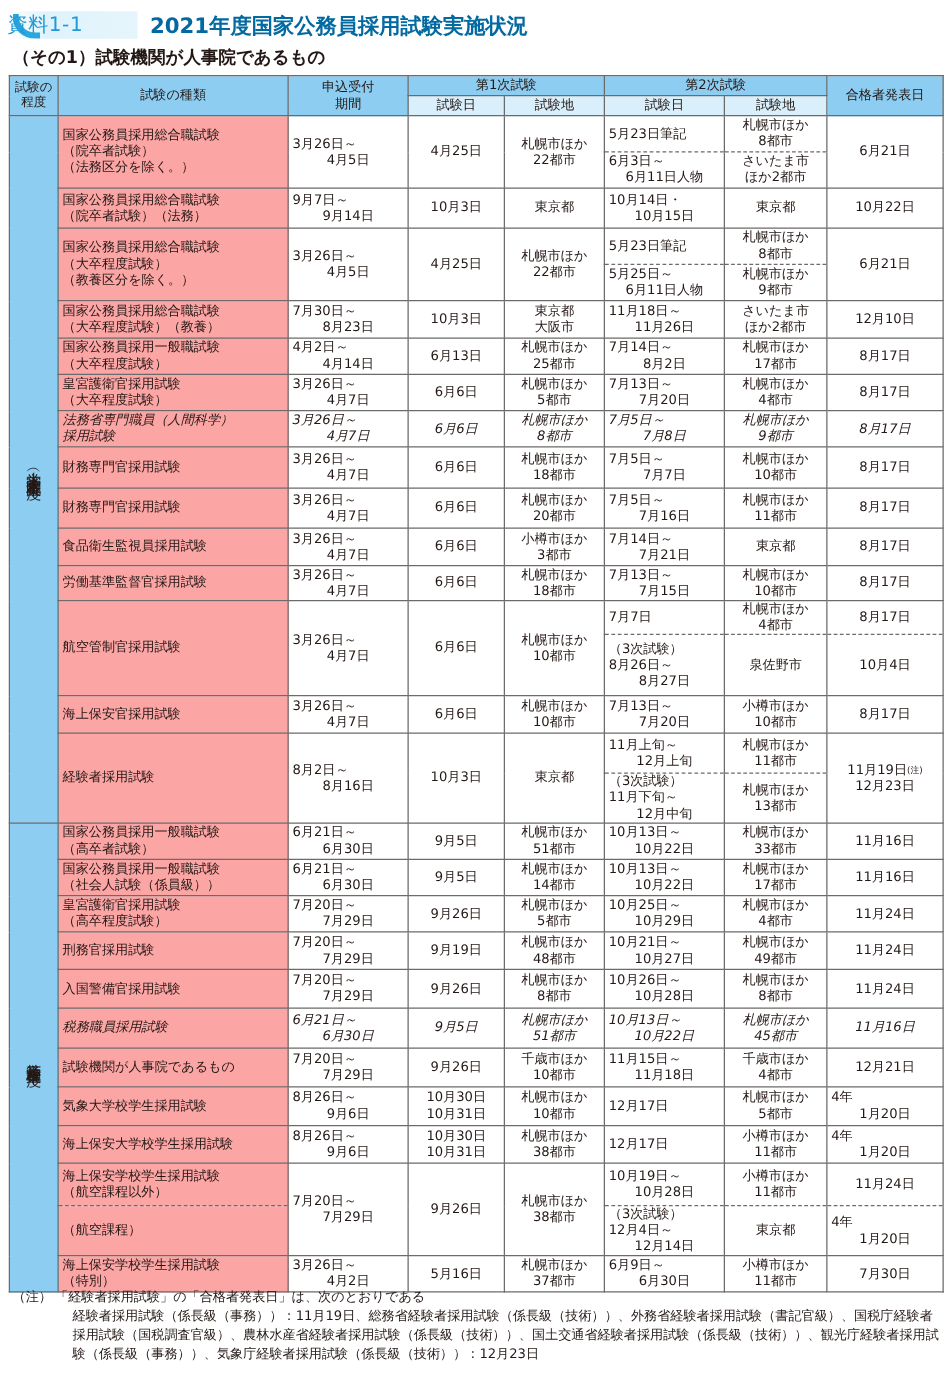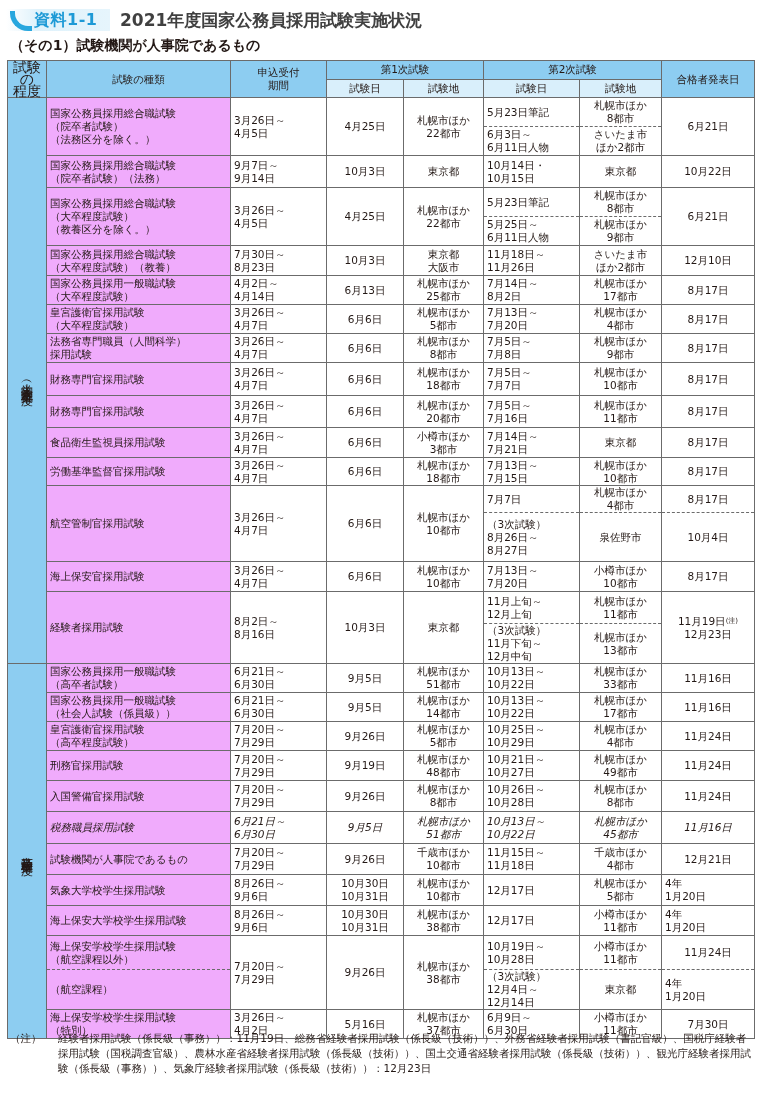--- a/index.html
+++ b/index.html
@@ -5,37 +5,37 @@
   html, body { margin:0; padding:0; background:#ffffff; }
   body { width:760px; height:1100px; position:relative; overflow:hidden;
          font-family:"DejaVu Sans", sans-serif; color:#231815; }
   .title-bar { position:absolute; left:6px; top:8px; height:24px; display:flex; align-items:center; }
   .badge { position:relative; height:22px; width:104px; display:flex; align-items:center; }
   .badge-bg { position:absolute; left:0; top:0; width:104px; height:22px;
               background:linear-gradient(90deg,#ffffff 0%,#dff2fb 30%,#e6f5fc 100%); }
   .badge-swoosh { position:absolute; left:4px; top:2px; width:22px; height:20px;
                   border-left:5px solid #29a7de; border-bottom:5px solid #29a7de;
                   border-bottom-left-radius:18px; box-sizing:border-box; }
-  .badge-text { position:relative; margin-left:28px; color:#1e9ad6; font-size:16px; font-weight:bold; letter-spacing:0.5px; }
-  .main-title { margin-left:10px; font-size:17px; font-weight:bold; color:#404040; }
+  .badge-text { position:relative; color:#1e9ad6; font-size:16px; font-weight:normal; letter-spacing:0.5px; }
+  .main-title { margin-left:10px; font-size:17px; font-weight:bold; color:#0369a1; }
   .subtitle { position:absolute; left:10px; top:37px; font-size:14px; font-weight:bold; color:#231815; }
 
   table.sched { position:absolute; left:7px; top:60px; width:747px; border-collapse:collapse;
                 table-layout:fixed; font-size:10.5px; line-height:13px; }
   table.sched td, table.sched th { border:1px solid #6b6b6b; padding:0 3px; vertical-align:middle; }
   table.sched th { background:#8dcdf1; font-weight:normal; text-align:center; }
   table.sched th.sub { background:#d9effb; }
   td.level { background:#8dcdf1; text-align:center; padding:0; }
   td.level .vert { writing-mode:vertical-rl; text-orientation:upright; font-size:12px; line-height:14px; margin:0 auto; display:inline-block; letter-spacing:1px; }
-  td.name { background:#f0abfc; text-align:left; padding-left:9px; }
+  td.name { background:#fca5a5; text-align:left; padding-left:9px; }
   td.c { text-align:center; }
   .dash-bottom { border-bottom:1px dashed #6b6b6b !important; }
   .dash-top { border-top:1px dashed #6b6b6b !important; }
   .ln { display:block; }
-  .ln.r { text-align:left; }
+  .ln.r { text-align:center; }
   .ln.l { text-align:left; }
   sup.note { font-size:7px; vertical-align:top; }
 
   .footnote { position:absolute; left:10px; top:1031px; width:745px; font-size:10.5px; line-height:15px; }
   .footnote .label { position:absolute; left:0; top:0; }
   .footnote .intro { margin-left:34px; }
   .footnote .body { margin-left:48px; }
 </style>
 </head>
 <body>
@@ -56,21 +56,21 @@
       <col style="width:184px">
       <col style="width:96px">
       <col style="width:77px">
     <col style="width:80px">
       <col style="width:96px">
       <col style="width:82px">
       <col style="width:93px">
   </colgroup>
   <thead>
     <tr style="height:16px">
-      <th rowspan="2" style="font-size:14px;line-height:12px;">
+      <th rowspan="2" style="font-size:10px;line-height:12px;">
         <span class="ln">試験の</span>
           <span class="ln">程度</span>
       </th>
       <th rowspan="2">試験の種類</th>
       <th rowspan="2">
         <span class="ln">申込受付</span>
           <span class="ln">期間</span>
       </th>
       <th colspan="2">第1次試験</th>
       <th colspan="2">第2次試験</th>
@@ -264,21 +264,21 @@
           <span class="ln r">7月20日</span>
         </td>
         <td class="c">
           <span class="ln">札幌市ほか</span>
           <span class="ln">4都市</span>
         </td>
         <td class="c">
           <span class="ln">8月17日</span>
         </td>
       </tr>
-      <tr style="height: 29px;">
+      <tr style="height: 29px; font-style: italic;">
         <td class="name">
           <span class="ln">法務省専門職員（人間科学）</span>
           <span class="ln">採用試験</span>
         </td>
         <td>
           <span class="ln l">3月26日～</span>
           <span class="ln r">4月7日</span>
         </td>
         <td class="c">
           <span class="ln">6月6日</span>
@@ -830,14 +830,15 @@
         </td>
         <td class="c">
           <span class="ln">7月30日</span>
         </td>
       </tr>
     </tbody>
 </table>
 
 <div class="footnote">
   <span class="label">（注）</span>
+  <div class="intro">「経験者採用試験」の「合格者発表日」は、次のとおりである</div>
   <div class="body">経験者採用試験（係長級（事務））：11月19日、総務省経験者採用試験（係長級（技術））、外務省経験者採用試験（書記官級）、国税庁経験者採用試験（国税調査官級）、農林水産省経験者採用試験（係長級（技術））、国土交通省経験者採用試験（係長級（技術））、観光庁経験者採用試験（係長級（事務））、気象庁経験者採用試験（係長級（技術））：12月23日</div>
 </div>
 
 </body></html>

